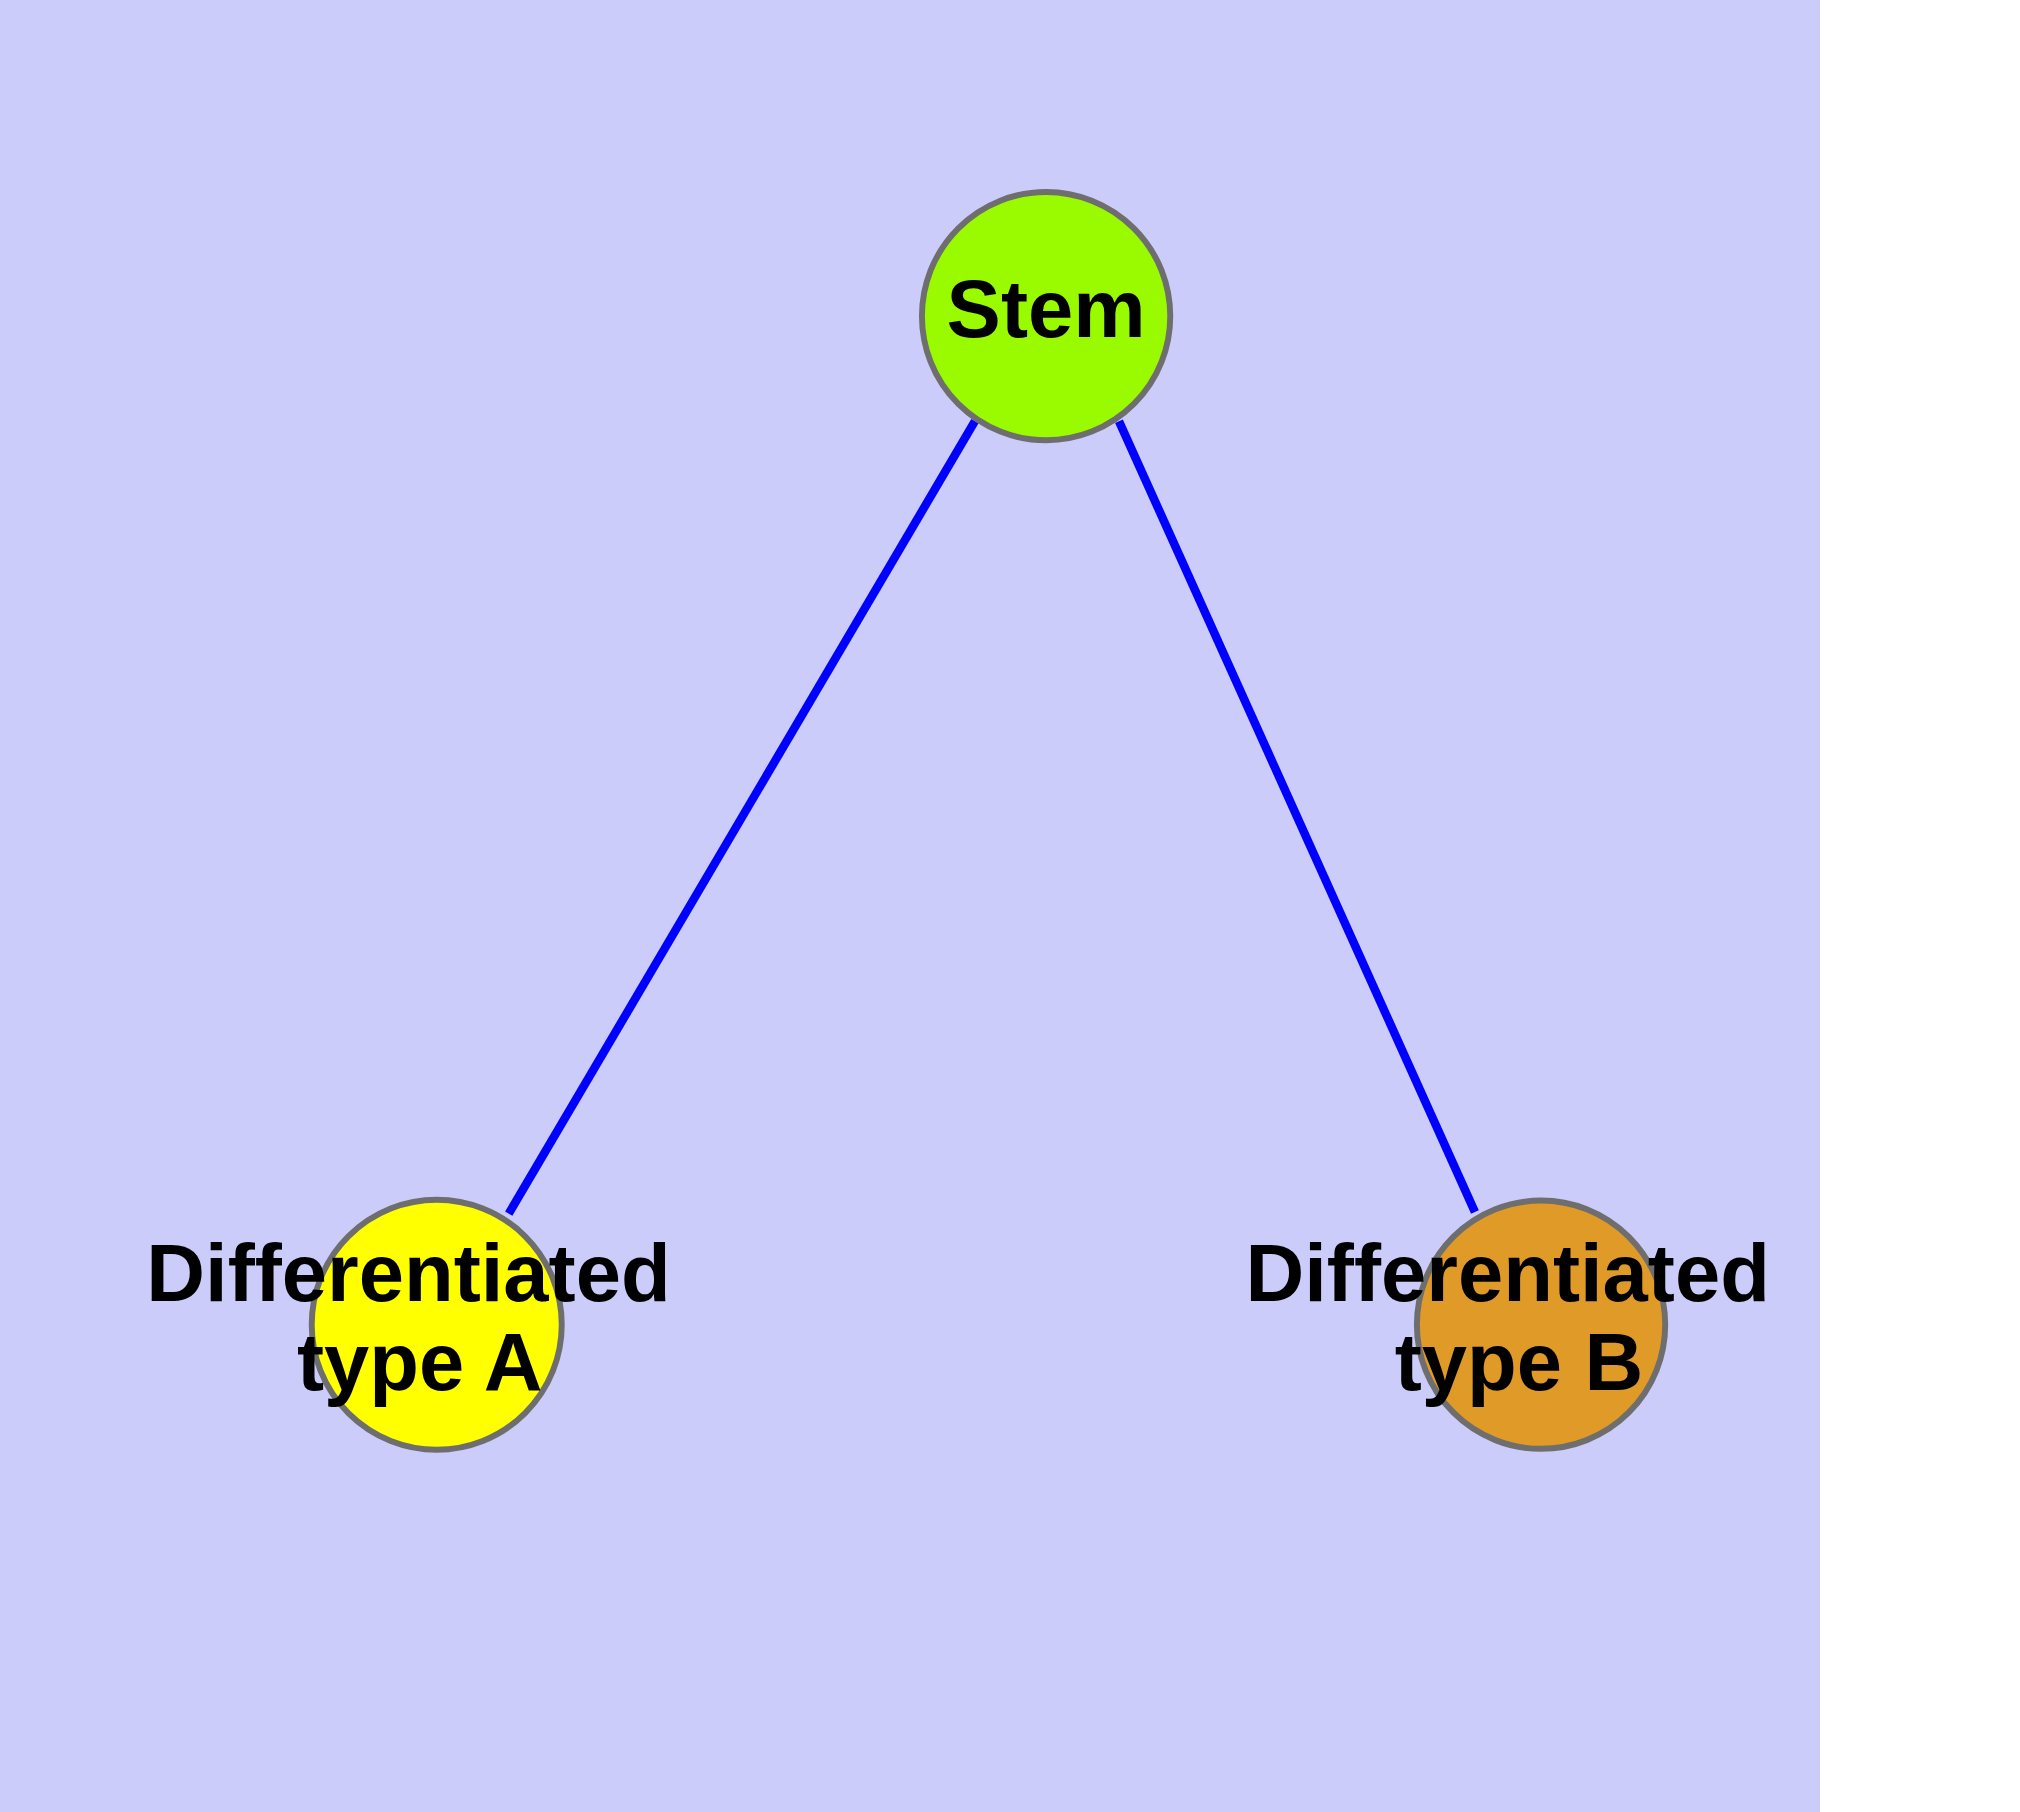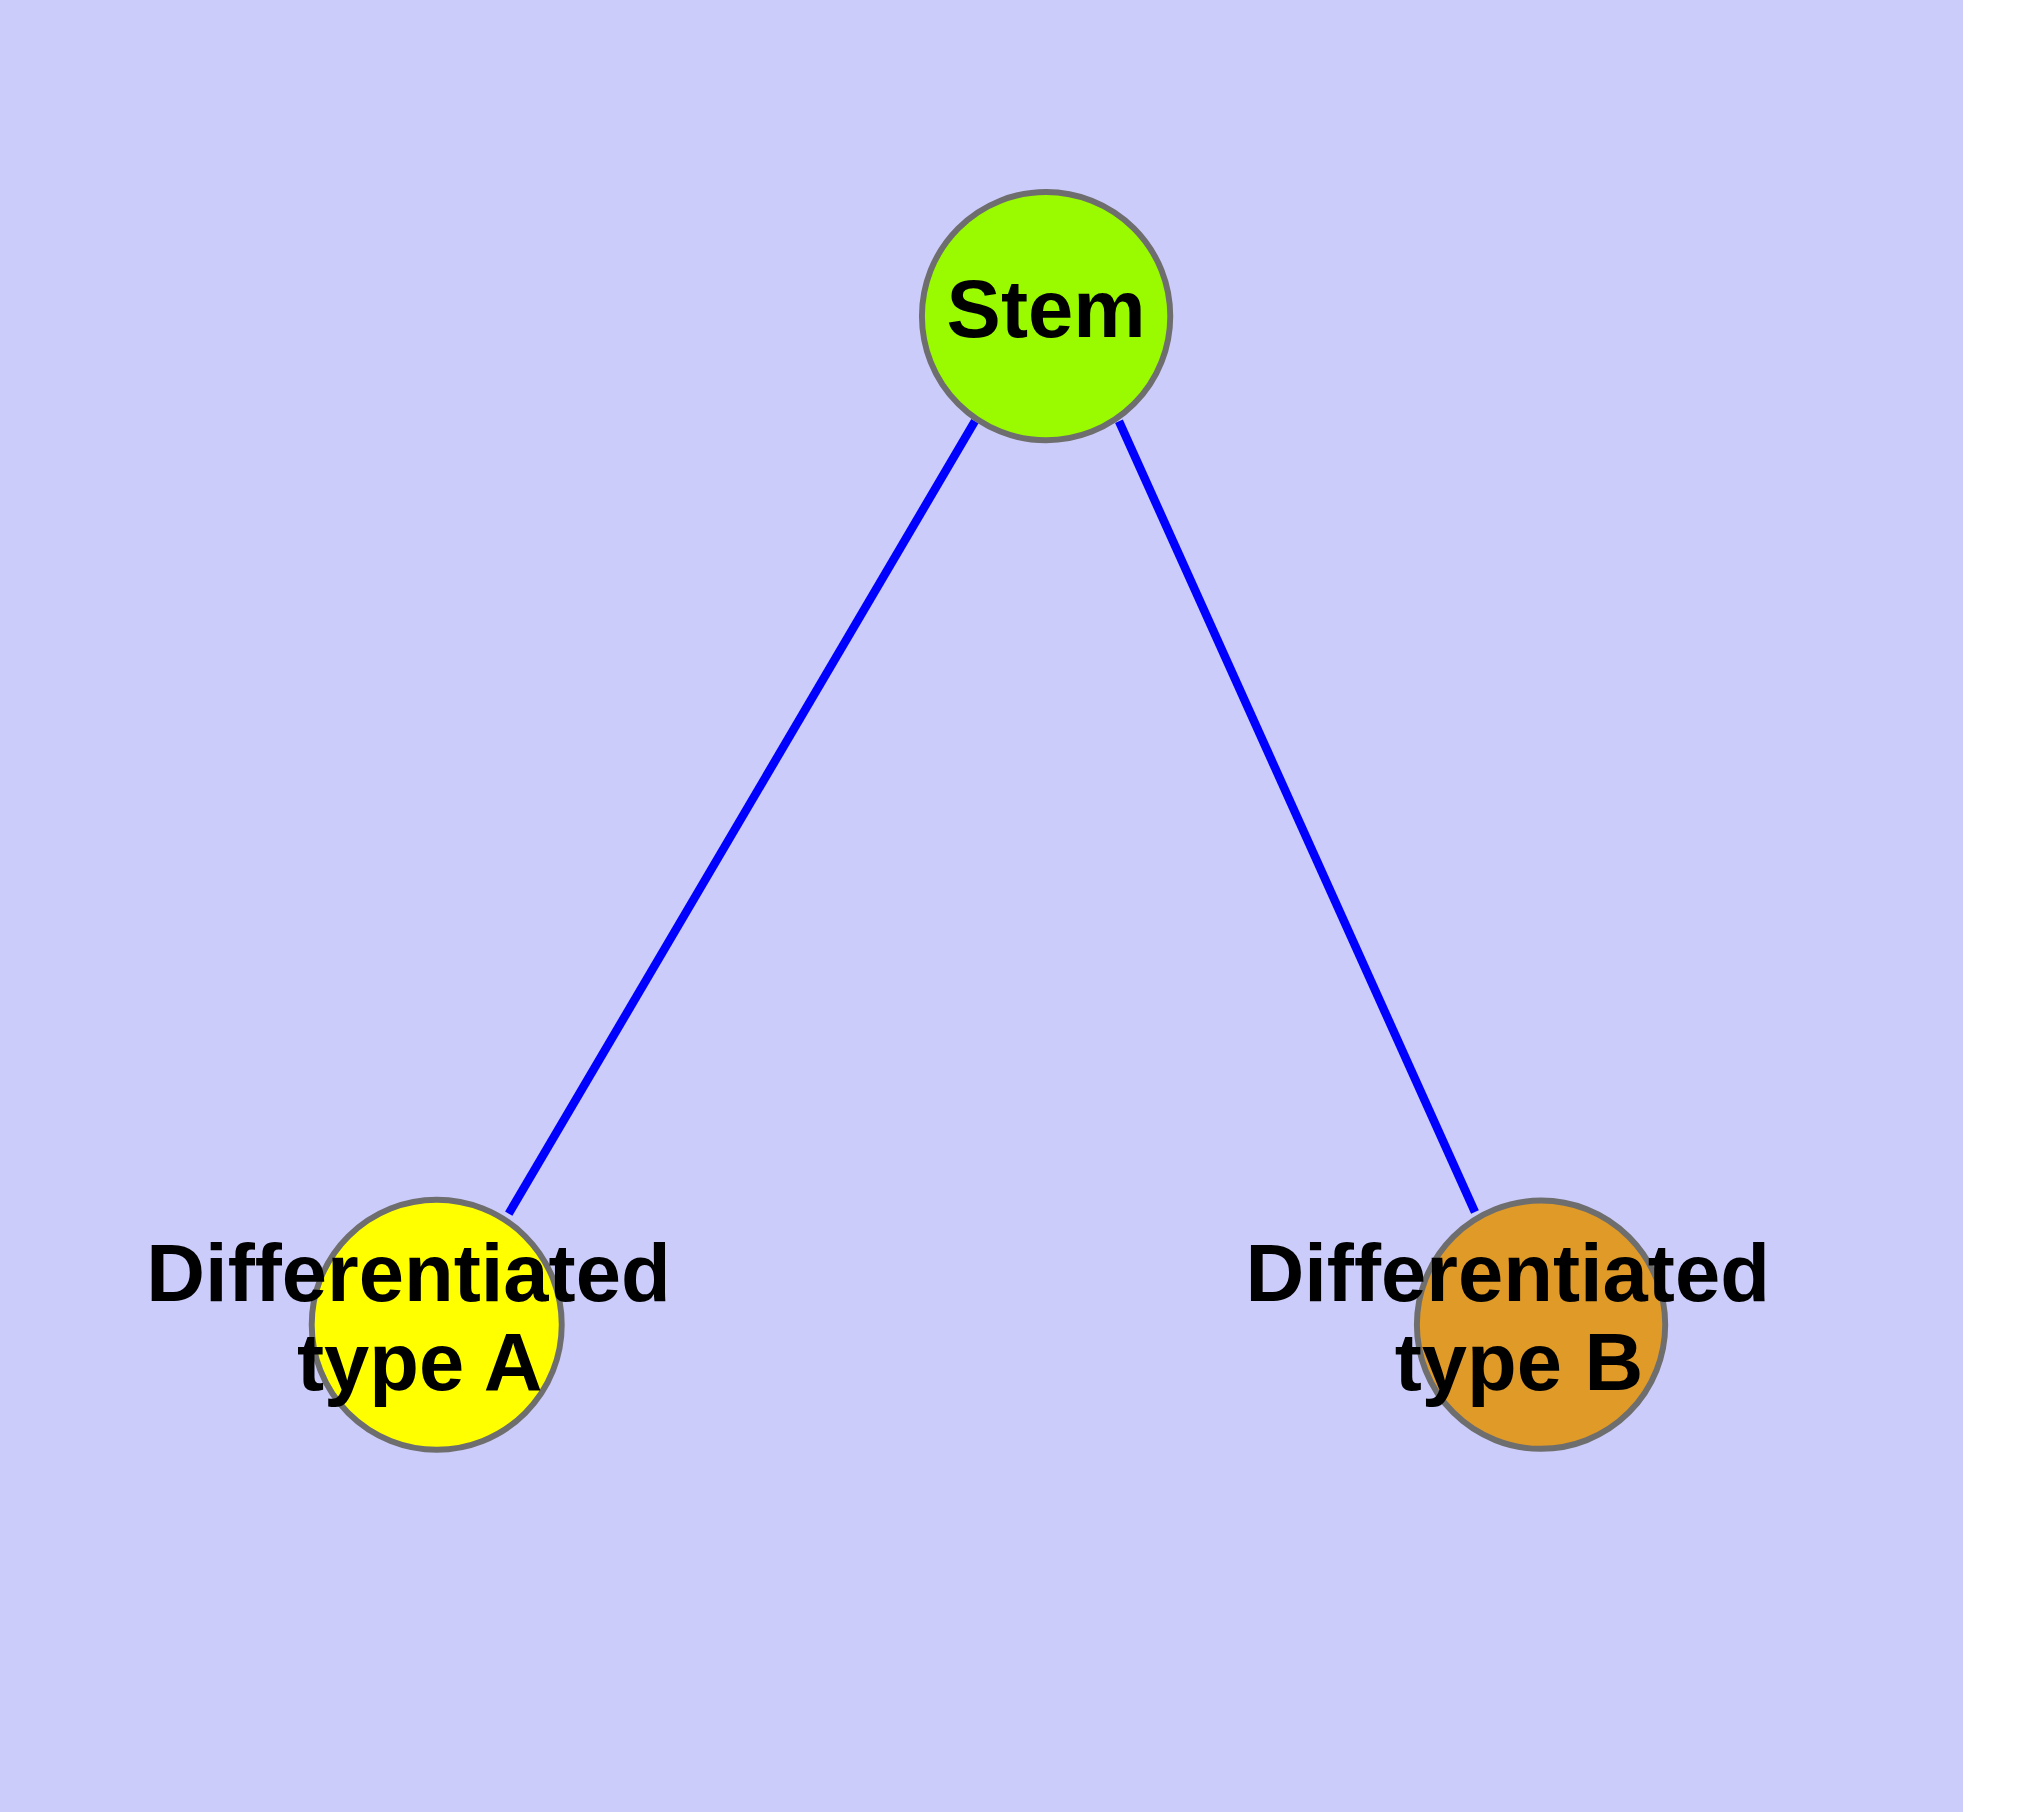--- a/index.html
+++ b/index.html
@@ -29,21 +29,21 @@
     fill: #000000;
     font-family: "Liberation Sans", "DejaVu Sans", sans-serif;
     text-anchor: middle;
     dominant-baseline: middle;
     paint-order: normal;
   }
 </style>
 </head>
 <body>
 
-<div id="canvas" style="width: 1963px; height: 1812px; background: rgb(204, 204, 250);">
+<div id="canvas" style="width: 1820px; height: 1812px; background: rgb(204, 204, 250);">
 
   <svg id="graph-svg" viewBox="0 0 2384 2138" style="width: 2021px; height: 1812px;">
 
     <g>
       <line x1="1150" y1="497" x2="600" y2="1432" stroke="#0000ff" stroke-width="10" stroke-linecap="butt"></line>
       <line x1="1320" y1="497" x2="1740" y2="1430" stroke="#0000ff" stroke-width="10" stroke-linecap="butt"></line>
     </g>
 
     <g>
       <circle cx="515" cy="1563" r="147.5" fill="#ffff00" stroke="#6e6e6e" stroke-width="7"></circle>

